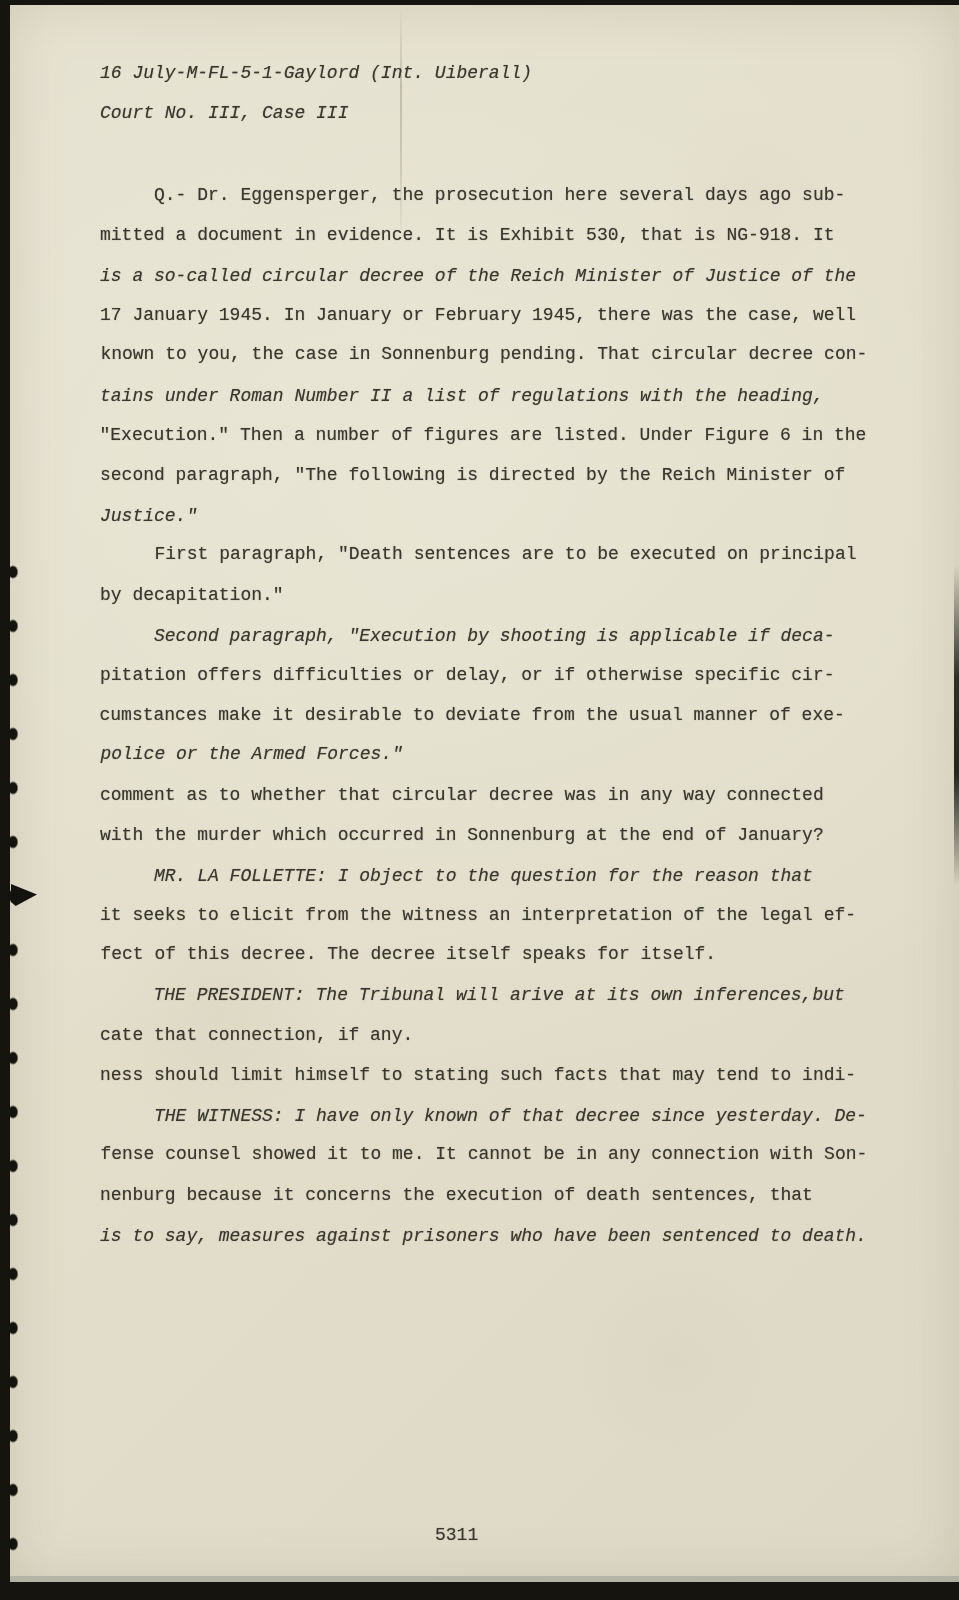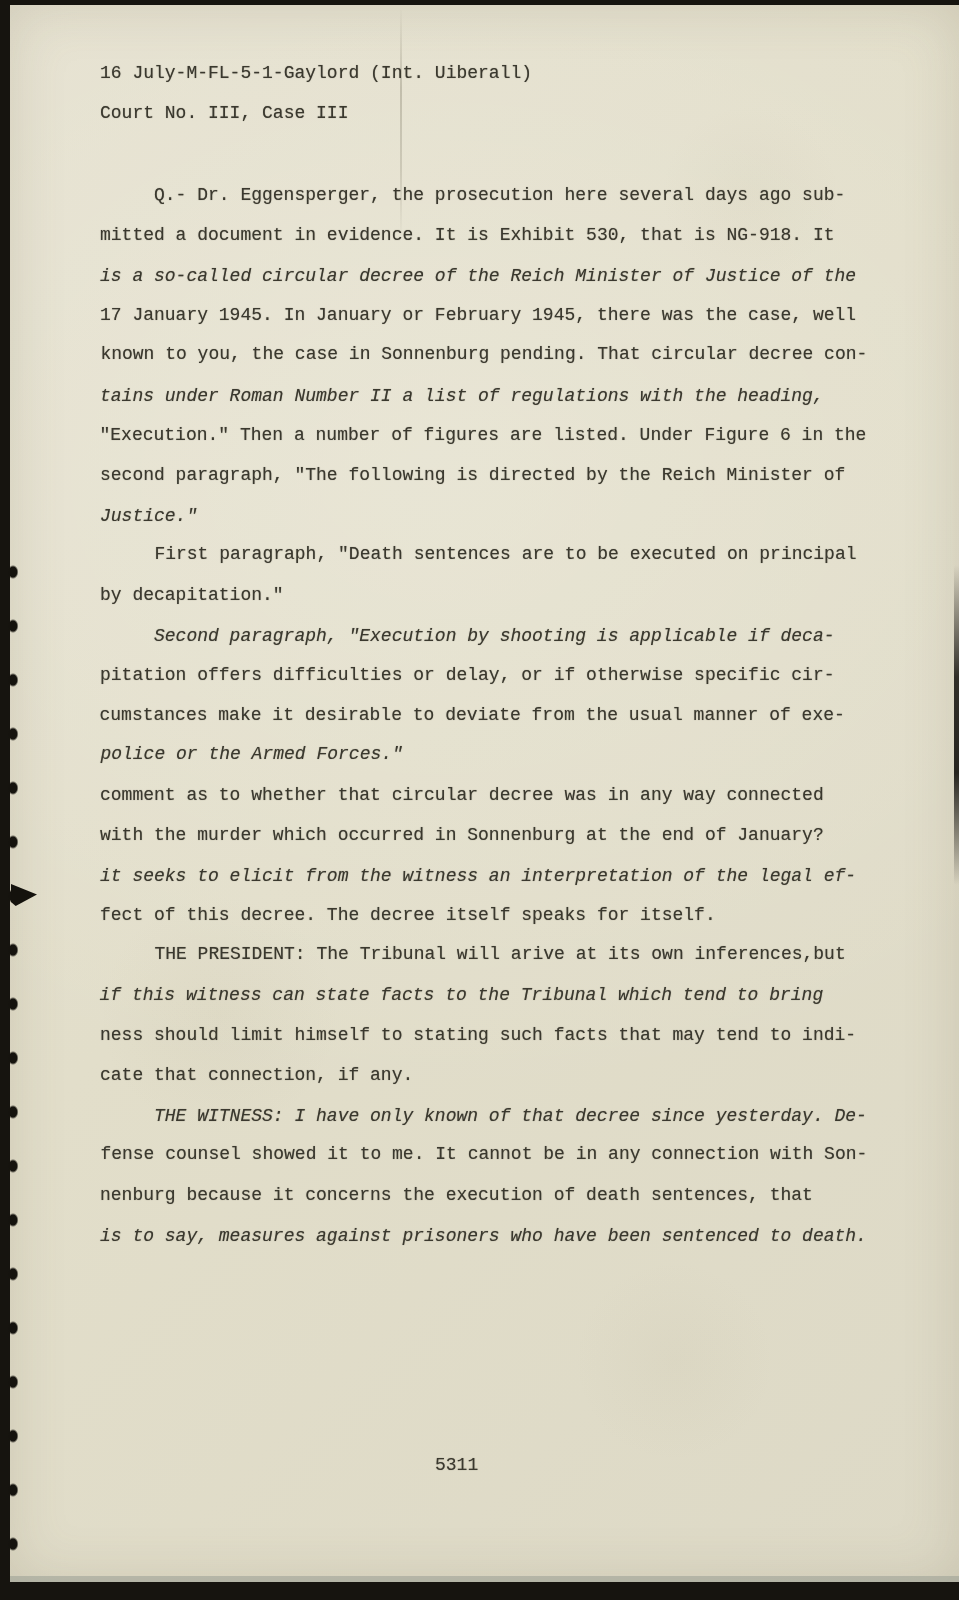--- a/index.html
+++ b/index.html
@@ -42,29 +42,29 @@
     background:linear-gradient(to bottom, rgba(110,105,85,0.02), rgba(110,105,85,0.30) 35%, rgba(110,105,85,0.22) 70%, rgba(110,105,85,0.02));
   }
   
   .right-edge-shadow {
     position:absolute; right:0; top:565px; width:5px; height:320px;
     background:linear-gradient(to bottom, rgba(20,18,14,0), rgba(20,18,14,0.85) 35%, rgba(20,18,14,0.9) 65%, rgba(20,18,14,0));
     border-radius:3px 0 0 3px;
   }
   .typed { font-size:18px; color:#3a382e; text-shadow:0 0 1px rgba(58,56,46,0.55); }
   .doc-header { position:absolute; left:90px; top:48px; }
-  .doc-header .hline { height:40px; line-height:40px; white-space:pre; }
+  .doc-header .hline { height:40px; line-height:40px; white-space:pre;font-style:italic; }
   .transcript { position:absolute; left:90px; top:170px; width:790px; }
   .tline { height:40px; line-height:40px; white-space:pre; }
   .tline.indent { padding-left:54px; }
   .tline:nth-child(3n)  { transform:translateY(0.6px);font-style:italic; }
   .tline:nth-child(5n)  { transform:translateY(-0.6px) translateX(0.4px); }
   .tline:nth-child(7n)  { transform:translateX(-0.5px); }
   .page-number {
-    position:absolute; left:425px; top:1440px; height:40px; line-height:40px;
+    position:absolute; left:425px; top:1510px; height:40px; line-height:40px;
   }
 </style>
 </head>
 <body>
 
 <div class="screen">
   <div class="paper">
     <div class="paper-crease"></div>
     <div class="doc-header">
       <div class="hline typed">16 July-M-FL-5-1-Gaylord (Int. Uiberall)</div>
@@ -81,26 +81,26 @@
         <div class="tline">second paragraph, "The following is directed by the Reich Minister of</div>
         <div class="tline">Justice."</div>
         <div class="tline indent">First paragraph, "Death sentences are to be executed on principal</div>
         <div class="tline">by decapitation."</div>
         <div class="tline indent">Second paragraph, "Execution by shooting is applicable if deca-</div>
         <div class="tline">pitation offers difficulties or delay, or if otherwise specific cir-</div>
         <div class="tline">cumstances make it desirable to deviate from the usual manner of exe-</div>
         <div class="tline">police or the Armed Forces."</div>
         <div class="tline">comment as to whether that circular decree was in any way connected</div>
         <div class="tline">with the murder which occurred in Sonnenburg at the end of January?</div>
+        <div class="tline indent">MR. LA FOLLETTE: I object to the question for the reason that</div>
         <div class="tline">it seeks to elicit from the witness an interpretation of the legal ef-</div>
         <div class="tline">fect of this decree. The decree itself speaks for itself.</div>
         <div class="tline indent">THE PRESIDENT: The Tribunal will arive at its own inferences,but</div>
-        <div class="tline">if this witness can state facts to the Tribunal which tend to bring</div>
+        <div class="tline">cate that connection, if any.</div>
         <div class="tline">ness should limit himself to stating such facts that may tend to indi-</div>
-        <div class="tline">cate that connection, if any.</div>
         <div class="tline indent">THE WITNESS: I have only known of that decree since yesterday. De-</div>
         <div class="tline">fense counsel showed it to me. It cannot be in any connection with Son-</div>
         <div class="tline">nenburg because it concerns the execution of death sentences, that</div>
         <div class="tline">is to say, measures against prisoners who have been sentenced to death.</div>
       </div>
     <div class="page-number typed">5311</div>
     <div class="paper-bottom-strip"></div>
   </div>
   <div class="binding-bumps"></div>
   <div class="edge-mark"></div>

